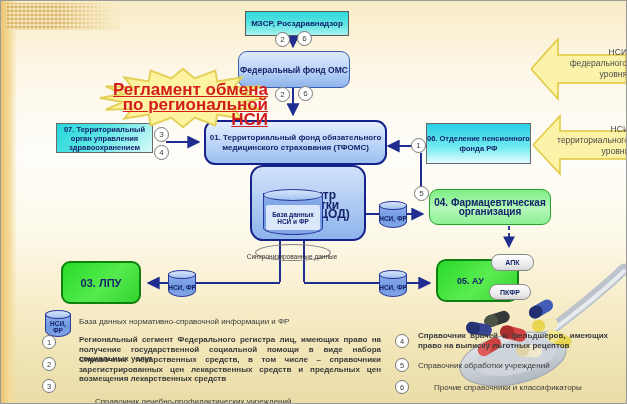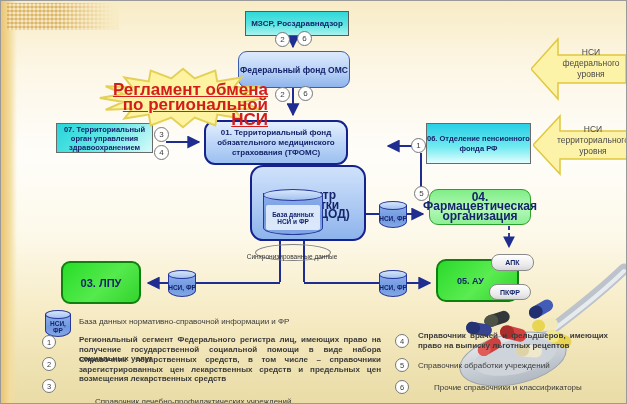--- a/index.html
+++ b/index.html
@@ -12,30 +12,30 @@
       linear-gradient(90deg,rgba(251,240,207,0) 45%,#f8ecc6 95%),
       repeating-linear-gradient(0deg,rgba(255,255,255,.28) 0 2px,rgba(176,128,48,.20) 2px 4px),
       repeating-linear-gradient(90deg,rgba(227,185,100,.85) 0 2px,rgba(240,216,156,.65) 2px 4px);}
   .wires{position:absolute;left:0;top:0;z-index:1;}
   .node{position:absolute;z-index:2;display:flex;align-items:center;justify-content:center;text-align:center;
     color:#15246b;font-weight:bold;box-sizing:border-box;}
   .n-mzsr{left:244px;top:10px;width:104px;height:25px;font-size:8px;border:1px solid #5a5a5a;
     background:linear-gradient(180deg,#2fd8da 0%,#5ee6e2 55%,#a8f2ee 100%);}
   .n-ffoms{left:237px;top:50px;width:112px;height:37px;font-size:8.5px;border-radius:9px;border:1.5px solid #3c5eae;
     background:linear-gradient(180deg,#ddeafd 0%,#b9d2f6 55%,#8fb4ec 100%);}
-  .n-tfoms{left:203px;top:119px;width:144px;height:45px;font-size:8px;line-height:10px;border-radius:11px;
+  .n-tfoms{left:203px;top:119px;width:183px;height:45px;font-size:8px;line-height:10px;border-radius:11px;
     border:2.5px solid #16228c;background:linear-gradient(180deg,#e4effe 0%,#bad4f7 55%,#9cc0f0 100%);}
   .n-cod{left:232px;top:164px;width:116px;height:76px;border-radius:13px;border:2px solid #16228c;
     background:linear-gradient(180deg,#d0e2fb 0%,#a9c7f2 60%,#8db4ec 100%);align-items:center;font-size:12px;line-height:9.5px;margin-left:17px;}
   .n-cod .ttl{padding-top:5px;width:100px;margin:0 auto;}
   .n-07{left:55px;top:122px;width:97px;height:30px;font-size:7.5px;line-height:9px;border:1px solid #6a6a6a;
     background:linear-gradient(135deg,#27d5da 0%,#5ce6e4 45%,#d9fbfa 100%);}
   .n-06{left:425px;top:122px;width:105px;height:41px;font-size:7.5px;line-height:9.5px;border:1px solid #6a6a6a;
     background:linear-gradient(180deg,#27cfe6 0%,#72ebf0 60%,#e3feff 100%);}
-  .n-04{left:428px;top:188px;width:102px;height:36px;font-size:12px;line-height:9.5px;border-radius:9px;
+  .n-04{left:428px;top:188px;width:122px;height:36px;font-size:10px;line-height:9.5px;border-radius:9px;
     border:1.5px solid #2aa12a;background:linear-gradient(180deg,#7fee85 0%,#b4f7b8 55%,#8ef094 100%);}
   .n-lpu{left:60px;top:260px;width:80px;height:43px;font-size:11px;border-radius:9px;border:2px solid #0f7f0f;
     background:linear-gradient(135deg,#27dd27 0%,#55ea4d 55%,#33d42e 100%);}
   .n-au{left:435px;top:258px;width:83px;height:43px;font-size:9px;border-radius:10px;border:2px solid #0f7f0f;
     background:linear-gradient(135deg,#2ada2a 0%,#5bec51 55%,#2fd12c 100%);padding-right:14px;}
   .n-apk{left:490px;top:253px;width:43px;height:17px;font-size:7px;border-radius:8px;border:1.5px solid #8a8a8a;
     background:linear-gradient(180deg,#ffffff 0%,#e9e9e9 70%,#d7d7d7 100%);z-index:4;}
   .n-pkfr{left:488px;top:283px;width:42px;height:16px;font-size:7px;border-radius:8px;border:1.5px solid #8a8a8a;
     background:linear-gradient(180deg,#ffffff 0%,#e9e9e9 70%,#d7d7d7 100%);z-index:4;}
   .cyl{position:absolute;z-index:3;}
@@ -59,21 +59,21 @@
   .mk-t2{left:274px;top:31px;} .mk-t6{left:296px;top:30px;}
   .mk-m2{left:274px;top:86px;} .mk-m6{left:297px;top:85px;}
   .mk-3{left:153px;top:126px;} .mk-4{left:153px;top:144px;}
   .mk-1{left:410px;top:137px;} .mk-5{left:413px;top:185px;}
   .burst{position:absolute;left:92px;top:60px;width:180px;height:74px;z-index:4;}
   .burst-text{position:absolute;left:97px;top:81px;width:170px;text-align:right;z-index:5;
     color:#d31c1c;font-weight:bold;font-size:17px;line-height:15px;text-decoration:underline;}
   .yarrow{position:absolute;z-index:2;}
   .ya-fed{left:530px;top:33px;width:95px;height:70px;}
   .ya-ter{left:532px;top:110px;width:95px;height:68px;}
-  .ya-text{position:absolute;z-index:3;text-align:center;color:#4a4a4a;font-size:8.5px;line-height:11px;}
+  .ya-text{position:absolute;z-index:3;text-align:right;color:#4a4a4a;font-size:8.5px;line-height:11px;}
   .yt-fed{left:554px;top:46px;width:72px;}
   .yt-ter{left:556px;top:123px;width:72px;}
   .legend{position:absolute;z-index:2;color:#3b3b3b;font-size:8px;line-height:9.5px;}
   .lg-c{position:absolute;width:14px;height:14px;border-radius:50%;background:#fff;border:1px solid #777;box-sizing:border-box;
     display:flex;align-items:center;justify-content:center;font-size:7.5px;color:#3b3b3b;z-index:3;}
   .j{text-align:justify;font-weight:bold;}
   .spoon{position:absolute;left:440px;top:262px;width:187px;height:142px;z-index:1;opacity:.95;}
 </style>
 </head>
 <body>

